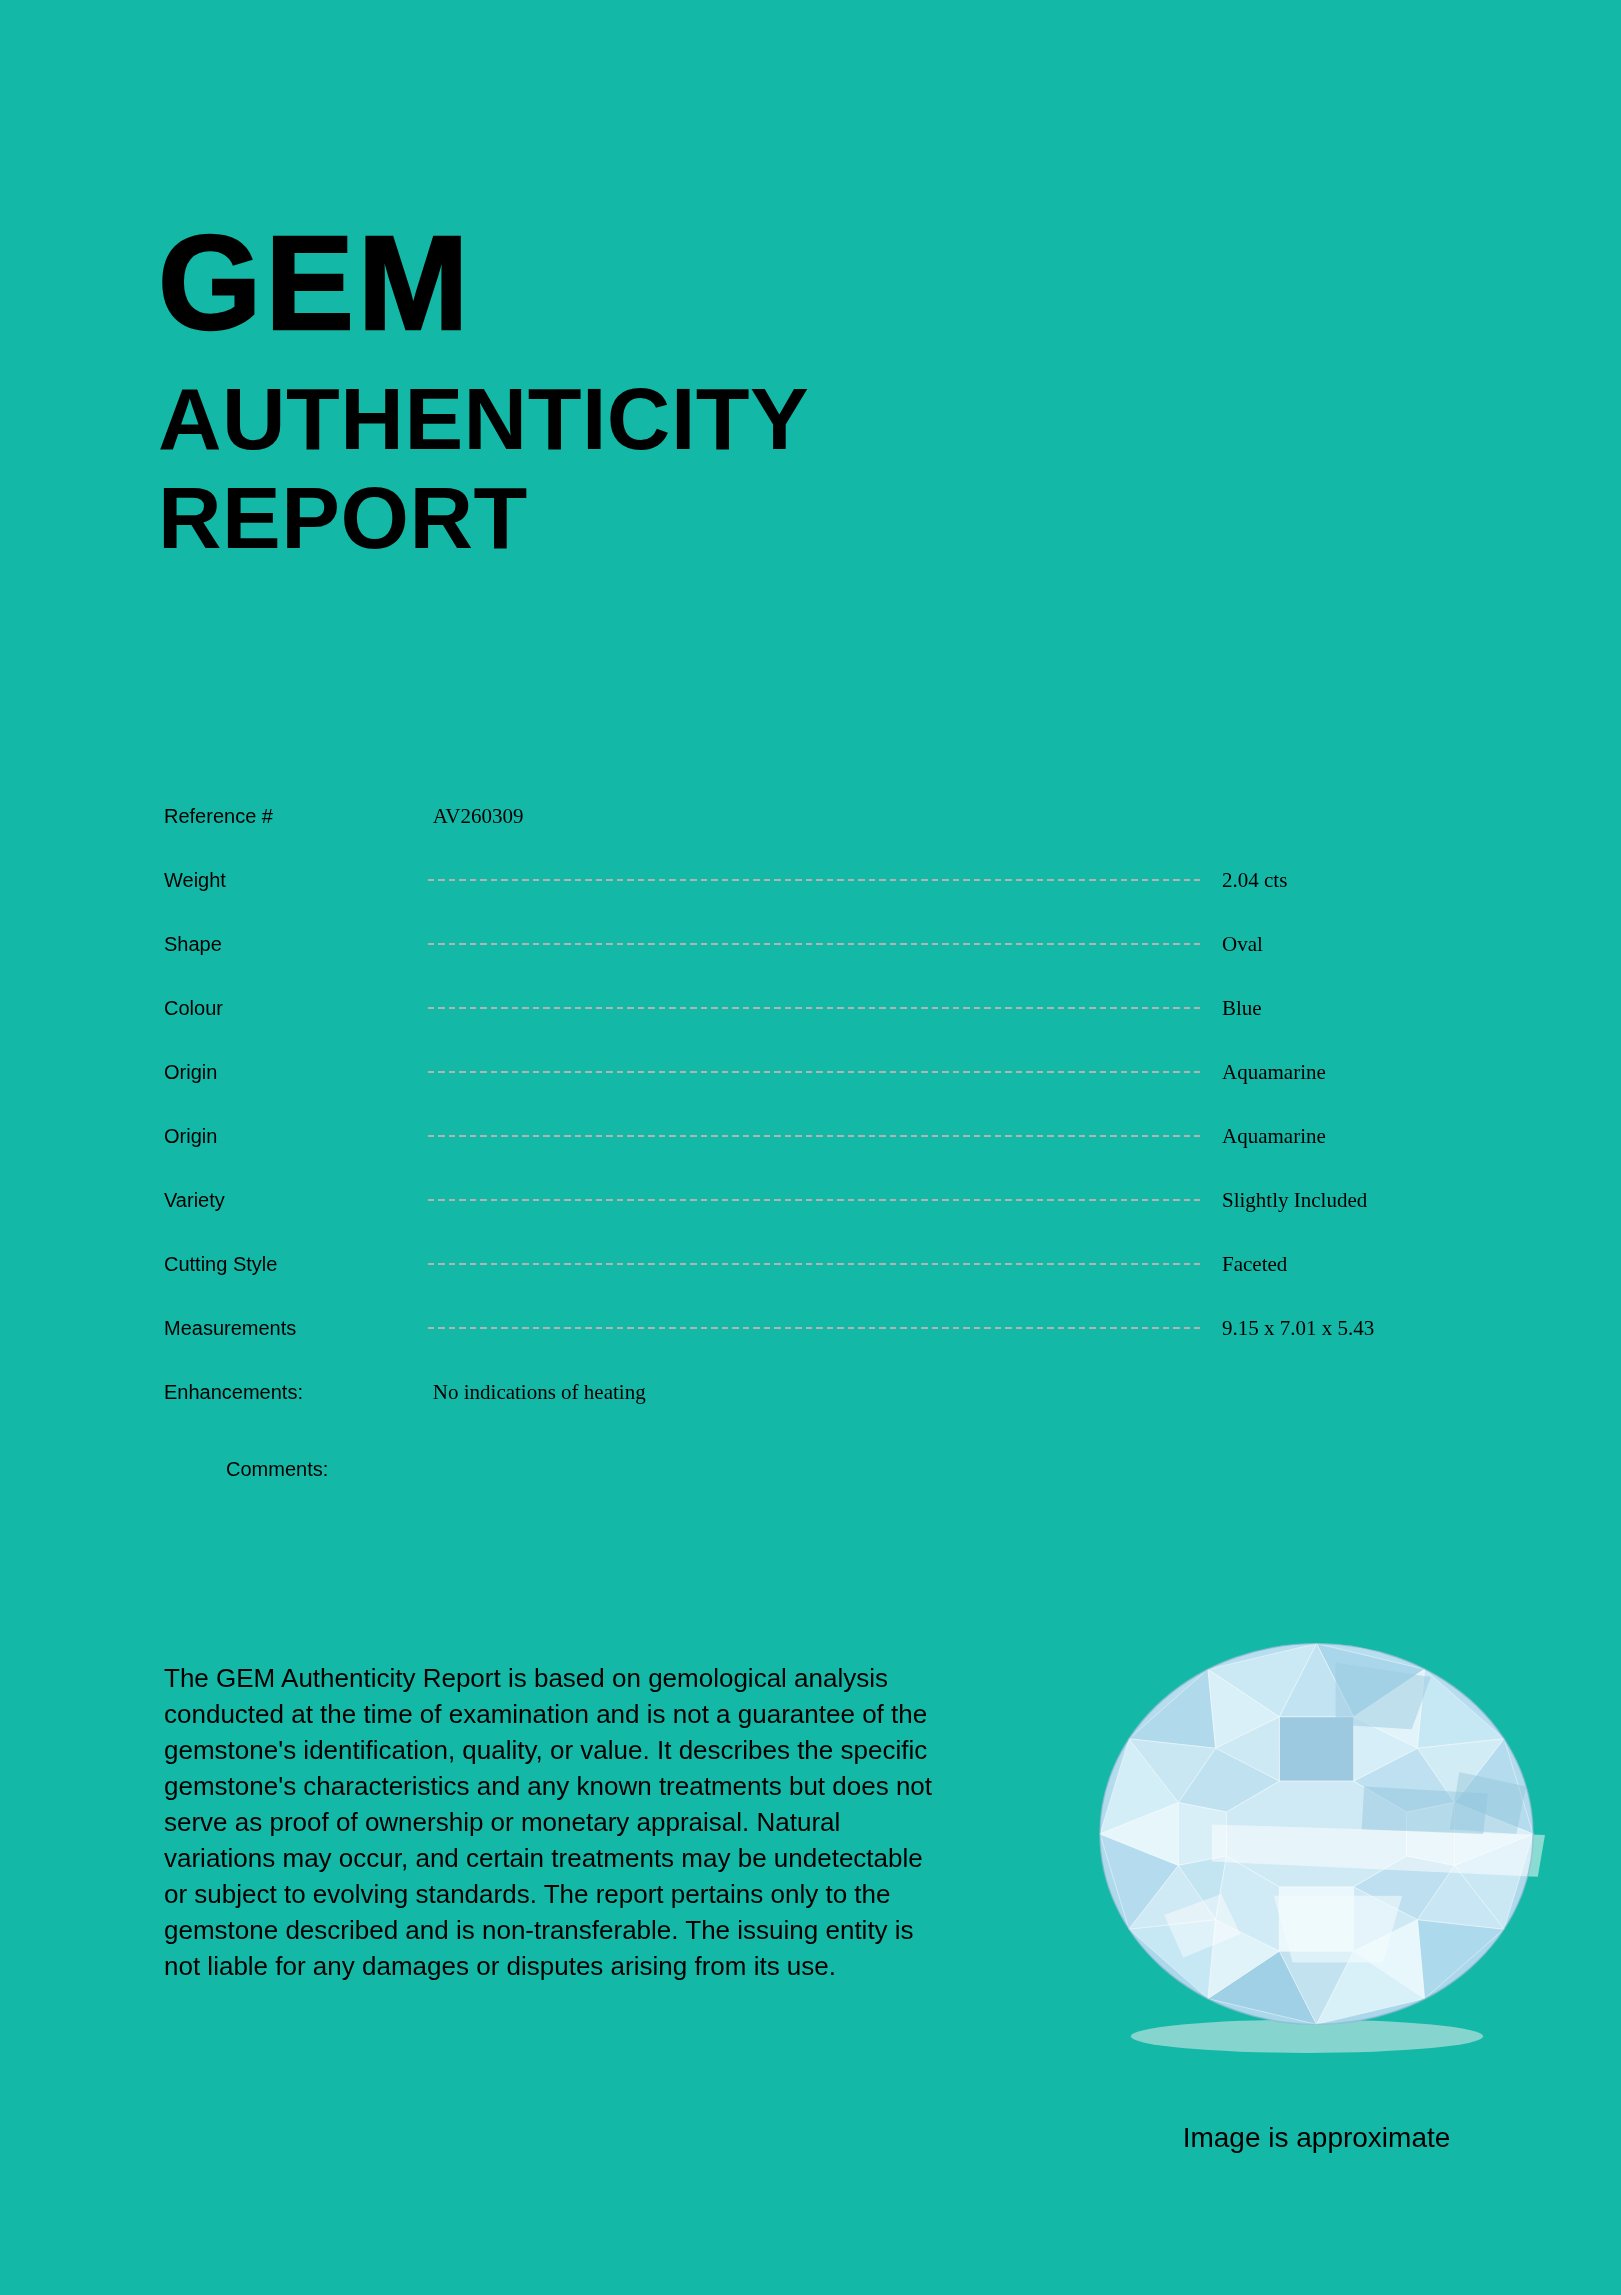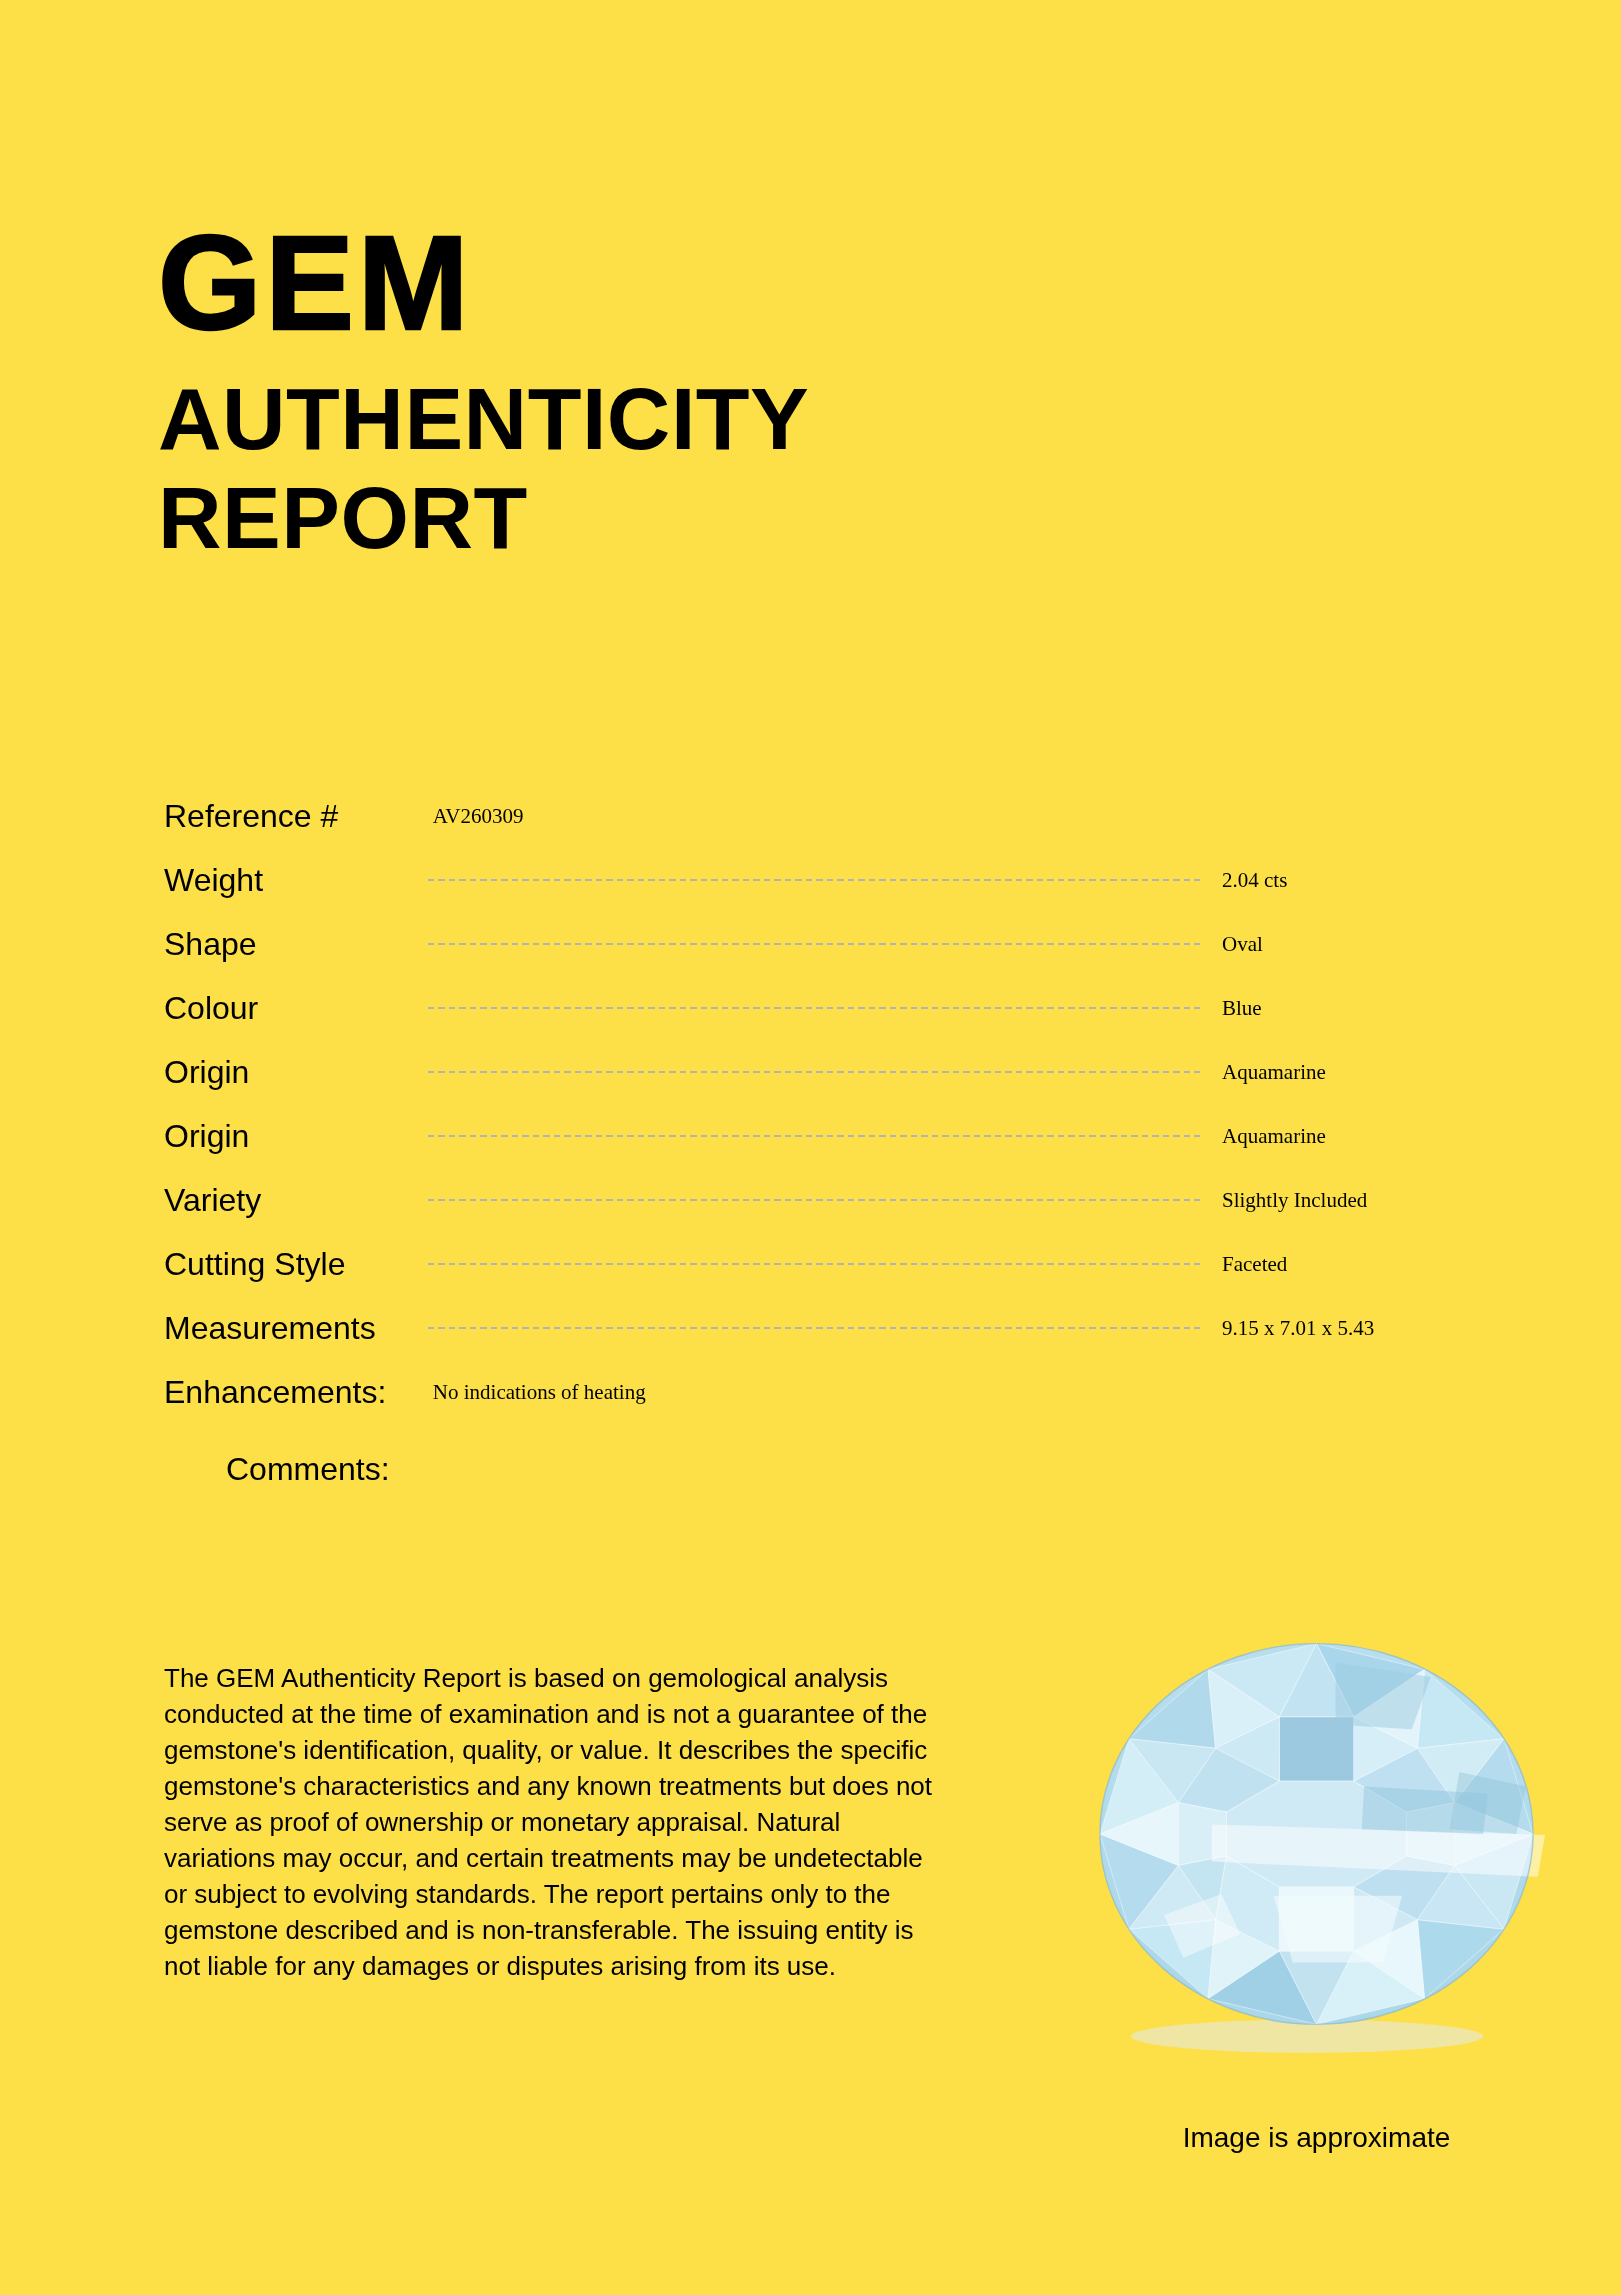--- a/index.html
+++ b/index.html
@@ -4,21 +4,21 @@
 <style>
   html, body {
     margin: 0;
     padding: 0;
     background: #ffffff;
   }
   .page {
     position: relative;
     width: 1622px;
     height: 2295px;
-    background: #fde047;
+    background: #14b8a6;
     overflow: hidden;
     font-family: "Liberation Sans", "DejaVu Sans", sans-serif;
     color: #000000;
   }
 
   
   .header {
     position: absolute;
     left: 158px;
     top: 217px;
@@ -47,21 +47,21 @@
     top: 784px;
     width: 1339px;
   }
   .row {
     display: flex;
     align-items: center;
     height: 64px;
   }
   .row .lbl {
     flex: 0 0 264px;
-    font-size: 32px;
+    font-size: 20px;
     white-space: nowrap;
   }
   .row.indent .lbl {
     padding-left: 62px;
     box-sizing: border-box;
   }
   .leader {
     flex: 0 0 772px;
     height: 1.4px;
     background: repeating-linear-gradient(90deg,

